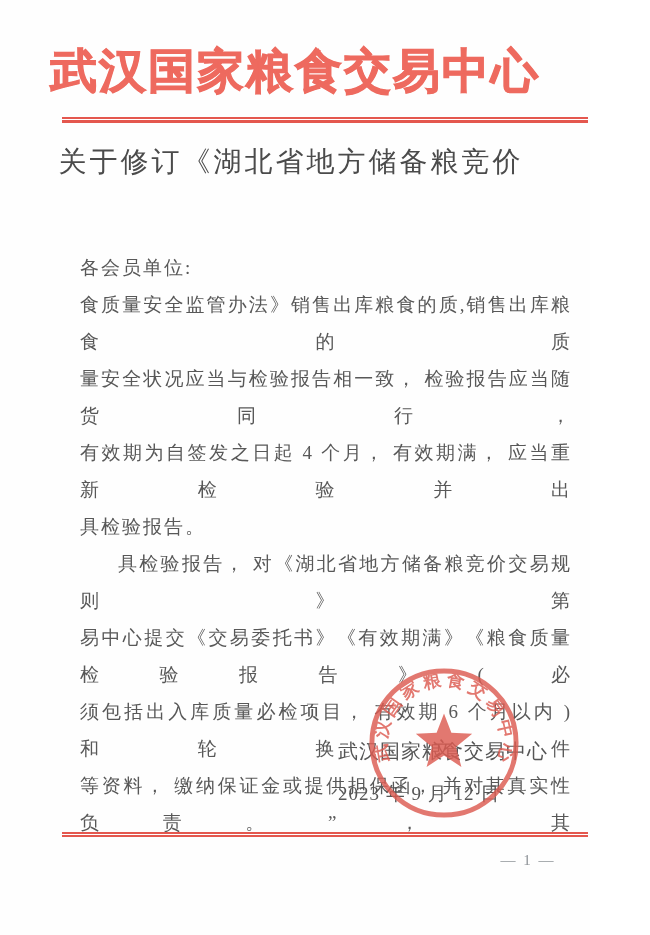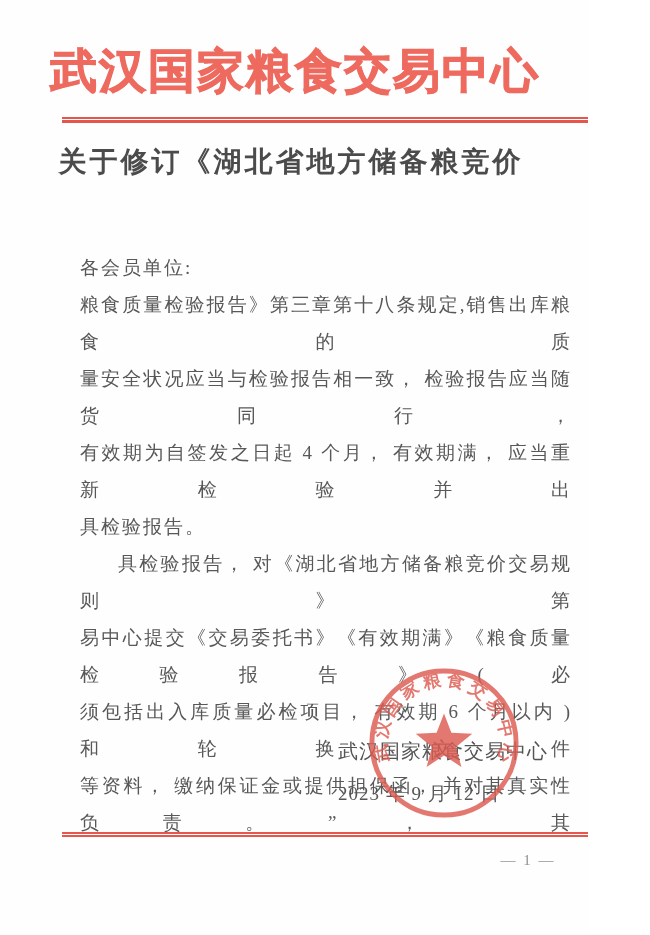--- a/index.html
+++ b/index.html
@@ -33,21 +33,21 @@
       #ffffff 38%, #ffffff 55%,
       #e4574e 55%, #e4574e 100%);
   }
   .rule-top { top: 117px; }
   .rule-bottom { top: 832px; height: 5px; }
   .doc-title {
     position: absolute;
     top: 143px; left: 0; right: 8px;
     text-align: center;
     font-size: 28px;
-    font-weight: bold;
+    font-weight: normal;
     color: #4b4b4b;
     letter-spacing: 3px;
     line-height: 37px;
   }
   .body-text {
     position: absolute;
     top: 249px;
     left: 80px;
     width: 492px;
     font-size: 19px;
@@ -117,21 +117,21 @@
 
   <div class="red-rule rule-top"></div>
 
   <div class="doc-title">
     <div>关于修订《湖北省地方储备粮竞价</div>
   </div>
 
   <div class="body-text">
     <div class="bline salutation">各会员单位:</div>
     <div id="paragraphs">
-        <div class="bline fill">粮食质量检验报告》第三章第十八条规定,销售出库粮食的质</div>
+        <div class="bline fill">食质量安全监管办法》销售出库粮食的质,销售出库粮食的质</div>
         <div class="bline fill">量安全状况应当与检验报告相一致， 检验报告应当随货同行，</div>
         <div class="bline fill">有效期为自签发之日起 4 个月， 有效期满， 应当重新检验并出</div>
         <div class="bline last">具检验报告。</div>
         <div class="bline fill indent">具检验报告， 对《湖北省地方储备粮竞价交易规则》第</div>
         <div class="bline fill">易中心提交《交易委托书》《有效期满》《粮食质量检验报告》( 必</div>
         <div class="bline fill">须包括出入库质量必检项目， 有效期 6 个月以内 ) 和轮换文件</div>
         <div class="bline fill">等资料， 缴纳保证金或提供担保函， 并对其真实性负责。”， 其</div>
       </div>
   </div>
 

